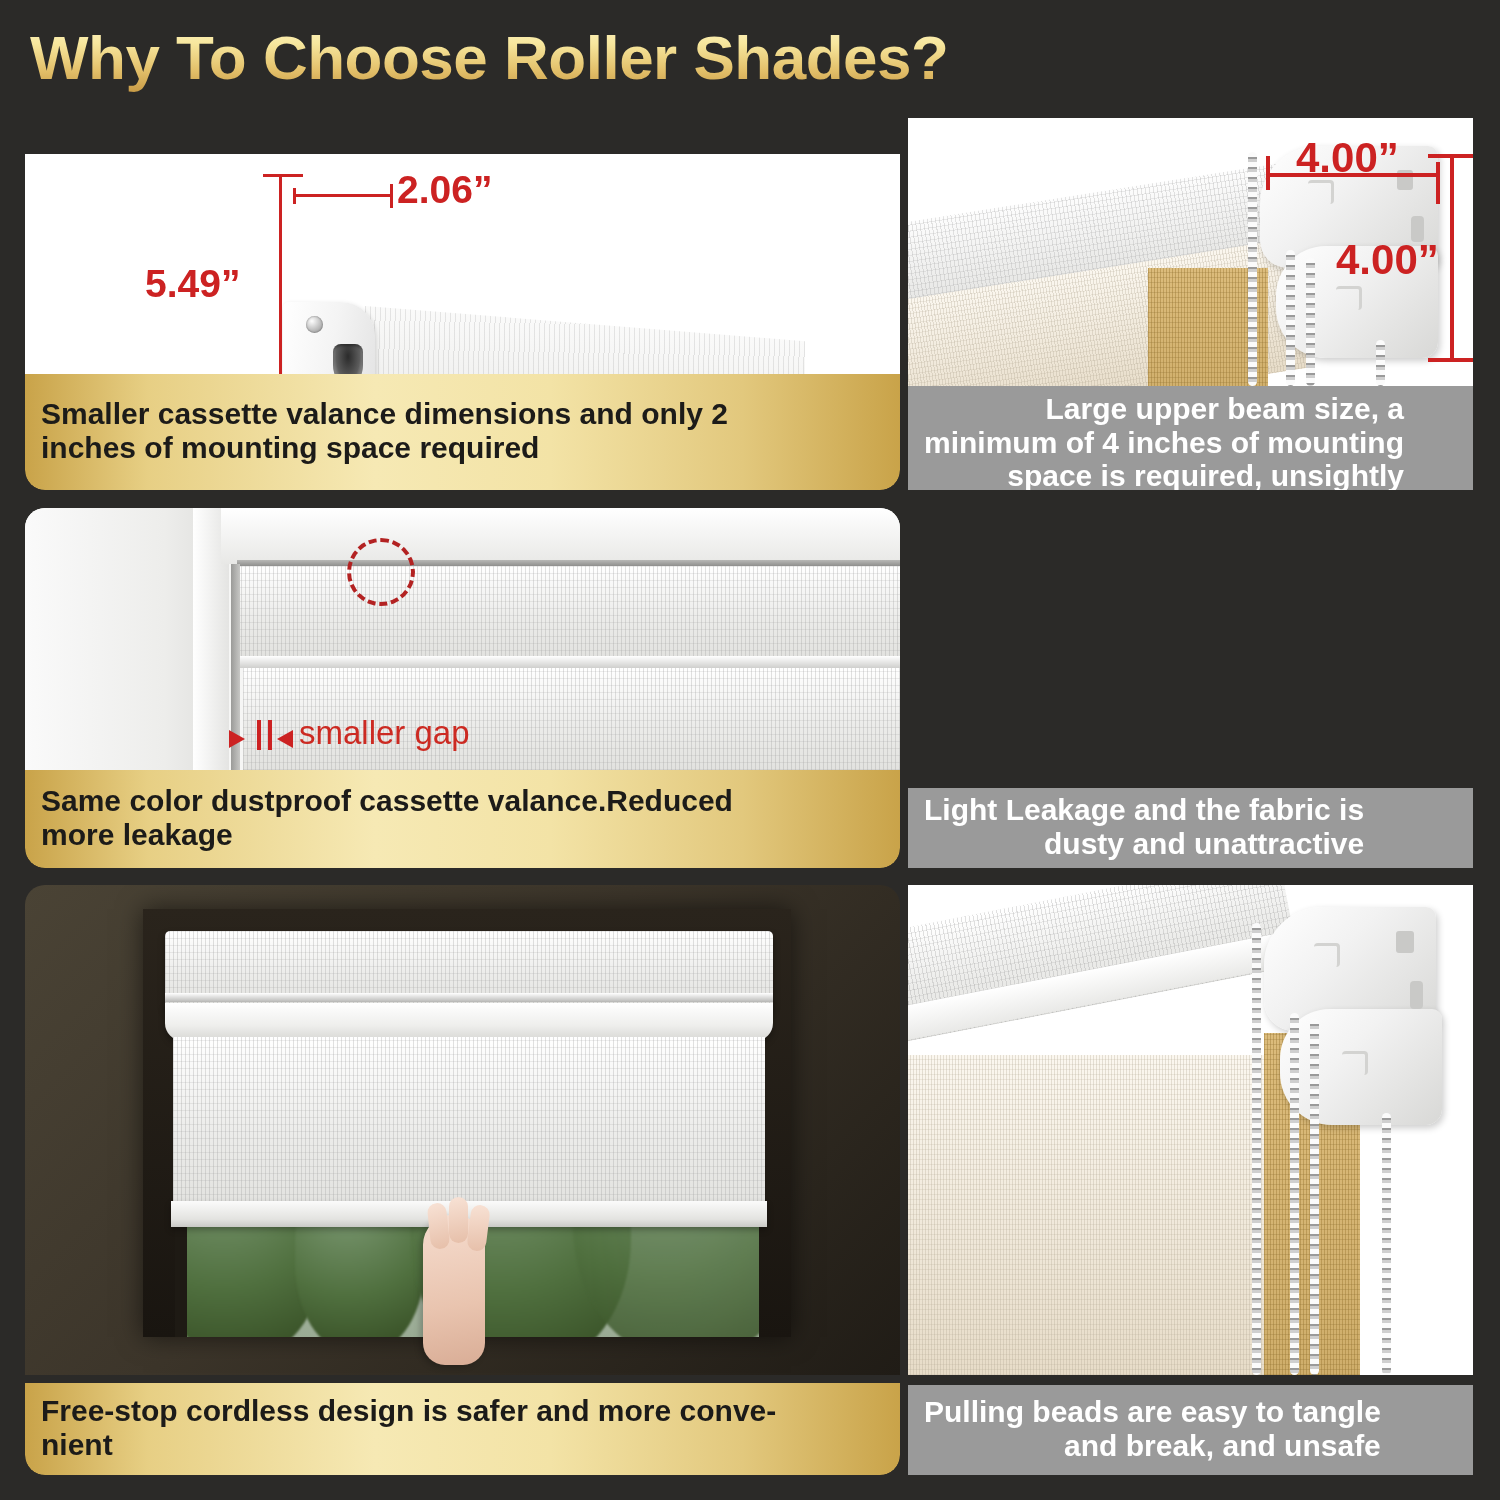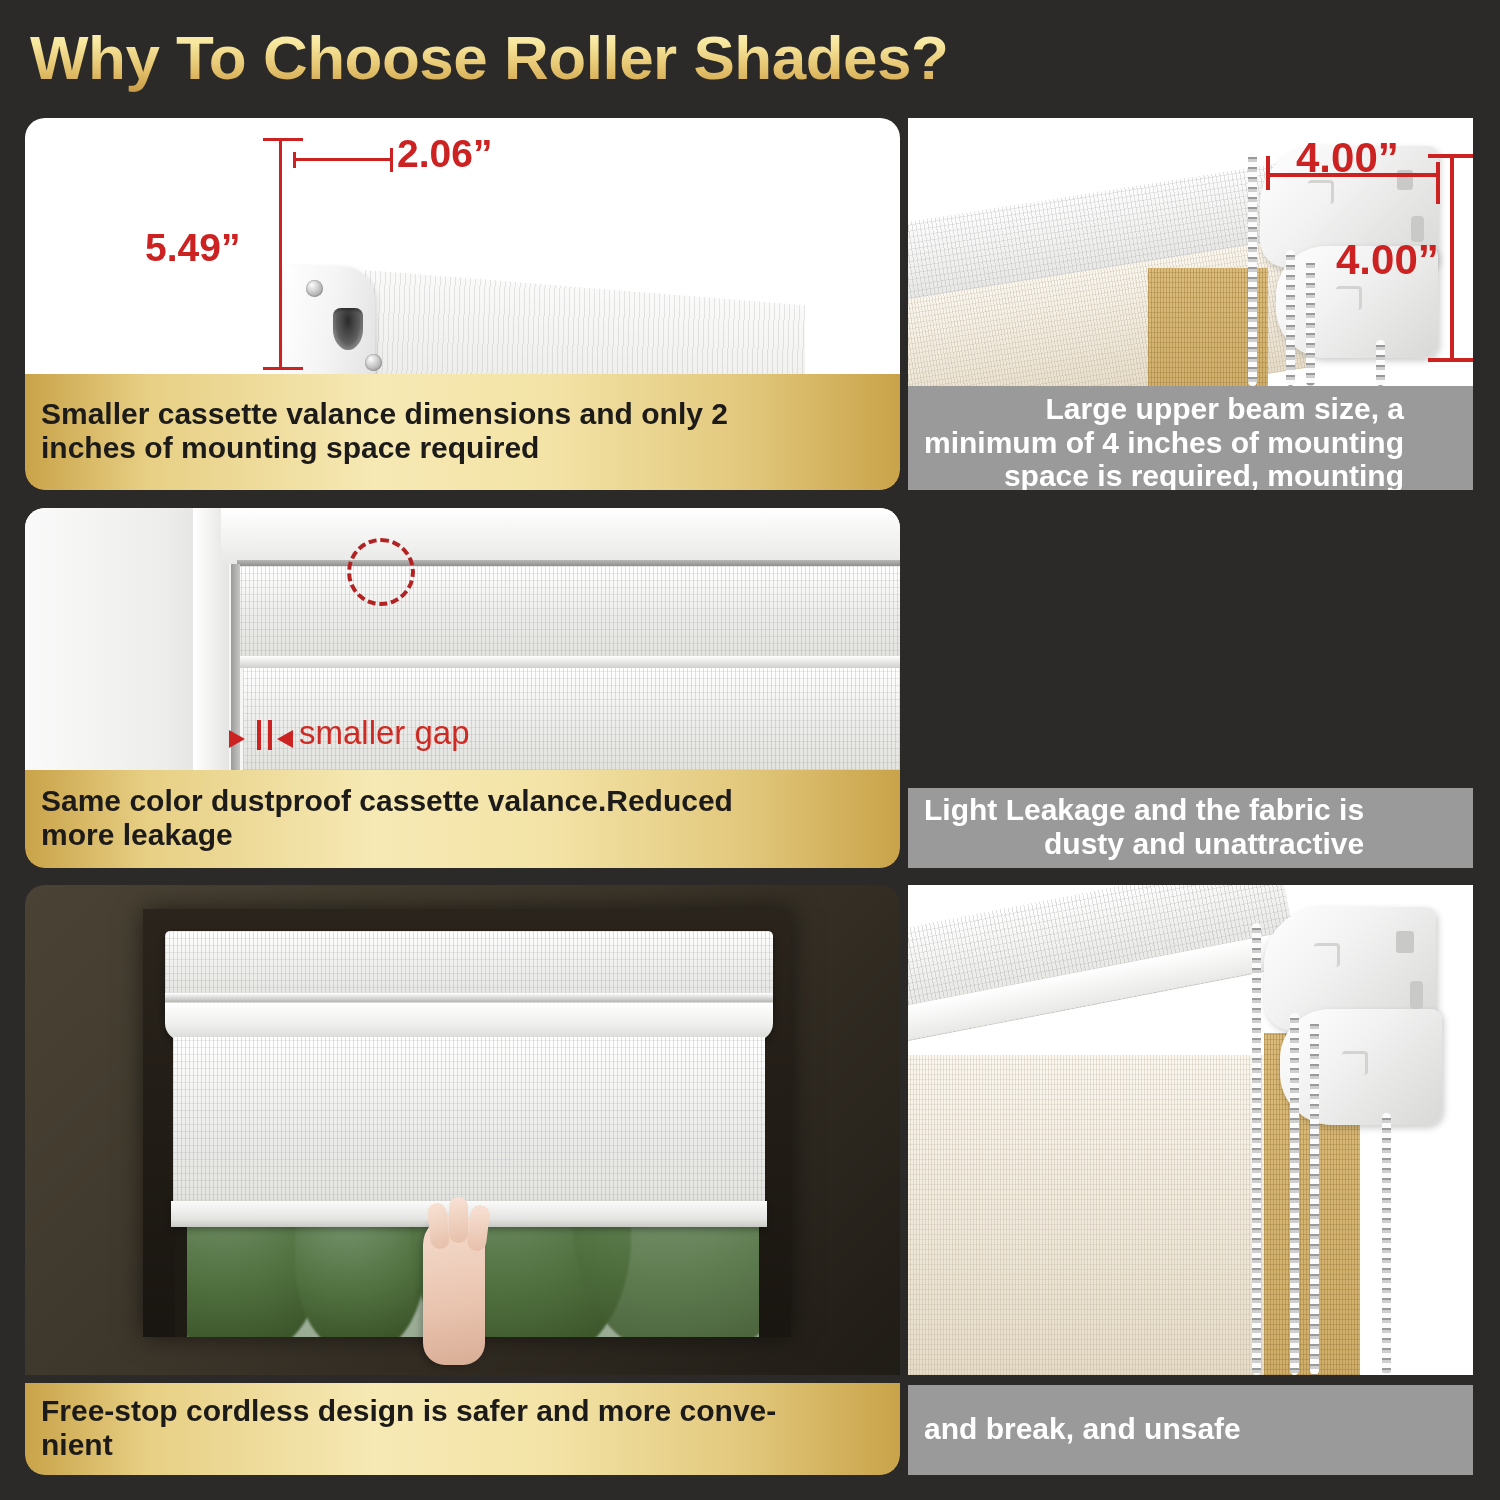--- a/index.html
+++ b/index.html
@@ -197,21 +197,21 @@
   
   .gapbar { position:absolute; background:#cc2222; width:4px; }
 </style>
 </head>
 <body>
 
 <div id="page-title">Why To Choose Roller Shades?</div>
 
 <div class="panel good" id="panel1" style="left:25px; top:118px; width:875px; height:372px;">
 
-  <div class="photo" id="p1-photo" style="height:304px;">
+  <div class="photo" id="p1-photo" style="height:304px;margin-top:36px;">
     <div class="p1-bodyTop"></div>
     <div class="p1-groove"></div>
 
     <div class="p1-endcap"></div>
     <div class="p1-slot"></div>
     <div class="p1-screw" style="left:281px; top:162px;"></div>
     <div class="p1-screw" style="left:340px; top:236px;"></div>
 
     <div class="dim-line" style="left:268px; top:40px; width:100px; height:3px;"></div>
     <div class="dim-line" style="left:268px; top:34px; width:3px; height:16px;"></div>
@@ -259,21 +259,21 @@
     <div class="dim-line" style="left:542px; top:36px; width:4px; height:208px;"></div>
     <div class="dim-line" style="left:520px; top:36px; width:46px; height:4px;"></div>
     <div class="dim-line" style="left:520px; top:240px; width:46px; height:4px;"></div>
     <div class="dim-label" style="left:428px; top:118px; font-size:42px;">4.00”</div>
   </div>
 
   <div class="caption bad" style="height:104px; align-items:flex-start; padding-top:6px;">
     <div>
       <span>Large upper beam size, a</span>
       <span>minimum of 4 inches of mounting</span>
-      <span>space is required, mounting</span>
+      <span>space is required, unsightly</span>
     </div>
   </div>
 </div>
 
 <div class="panel good" id="panel3" style="left:25px; top:508px; width:875px; height:360px;">
 
   <div class="photo" style="height:262px; background:#f6f6f5;">
 
     <div style="position:absolute; left:0; top:0; width:200px; height:262px; background:linear-gradient(90deg,#fafafa,#ededeb 70%,#dededc 100%);"></div>
     <div style="position:absolute; left:168px; top:0; width:36px; height:262px; background:linear-gradient(90deg,#ffffff,#e4e4e2);"></div>
@@ -363,16 +363,17 @@
     <div style="position:absolute; left:434px; top:166px; width:26px; height:24px; border:3px solid #d3d3d1; border-radius:4px; border-left:none; border-bottom:none;"></div>
 
     <div class="p2-chain" style="left:344px; top:38px; height:452px;"></div>
     <div class="p2-chain" style="left:382px; top:128px; height:362px;"></div>
     <div class="p2-chain" style="left:402px; top:134px; height:356px;"></div>
     <div class="p2-chain" style="left:474px; top:228px; height:262px;"></div>
   </div>
 
   <div class="caption bad" style="height:90px;">
     <div>
+      <span>Pulling beads are easy to tangle</span>
       <span>and break, and unsafe</span>
     </div>
   </div>
 </div>
 
 </body></html>

